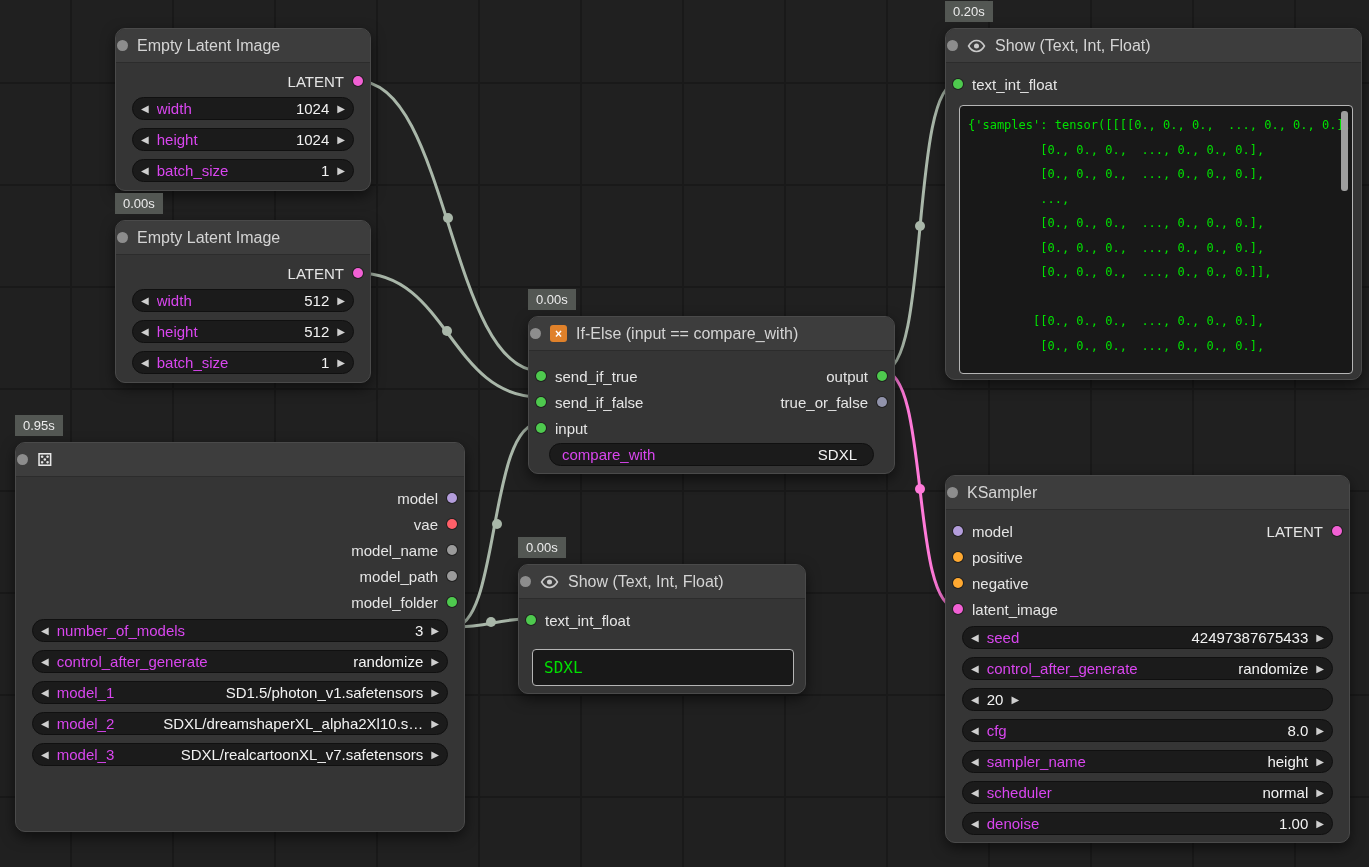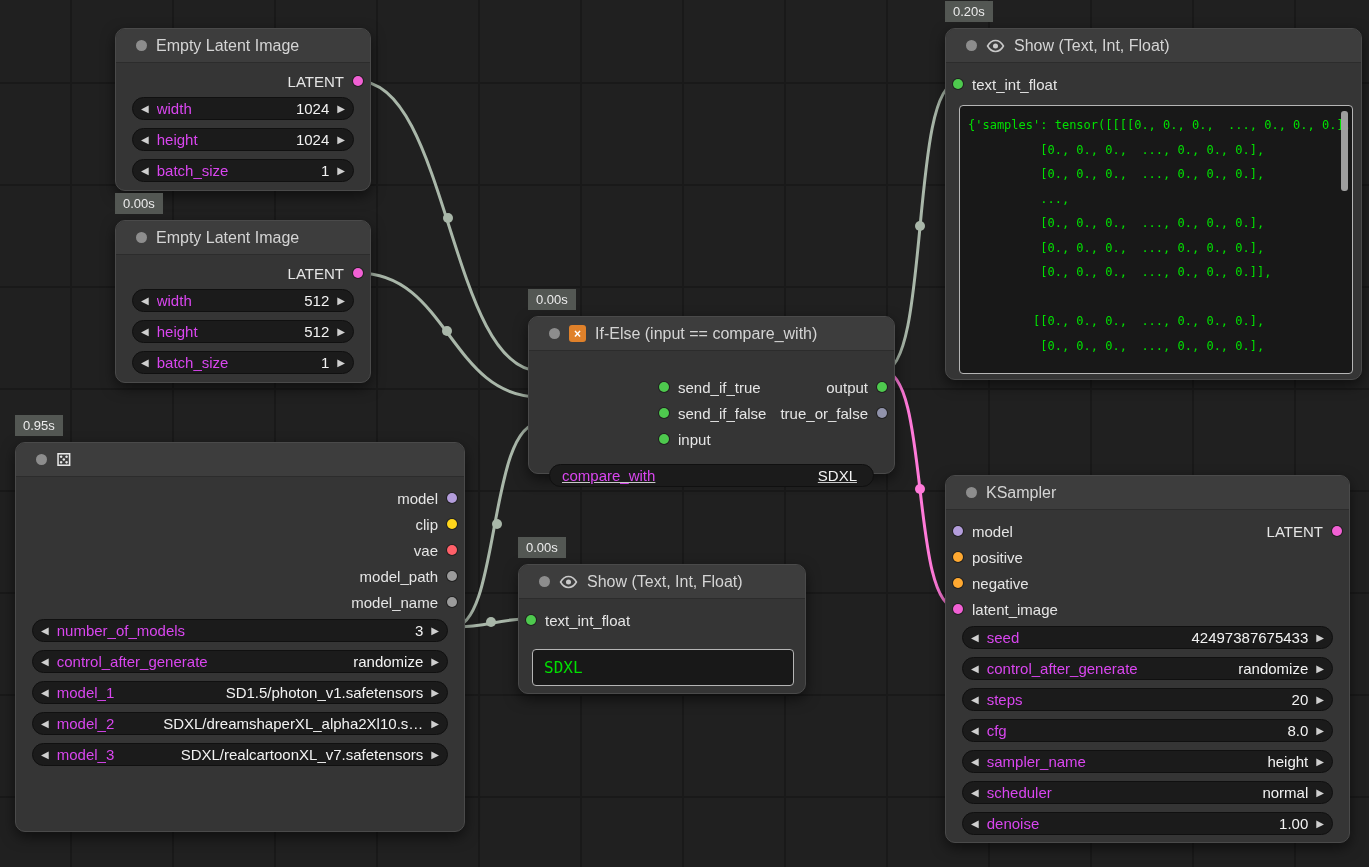--- a/index.html
+++ b/index.html
@@ -10,21 +10,21 @@
       linear-gradient(#191919 2px, transparent 2px),
       linear-gradient(90deg, #191919 2px, transparent 2px);
     background-size:102px 102px; background-position:-32px -20px;
     font-family:"Liberation Sans", sans-serif; }
   #wires { position:absolute; left:0; top:0; z-index:1; }
   #wires path { fill:none; stroke-width:3; stroke-linecap:round; }
   .badge { position:absolute; z-index:3; background:#535753; color:#ececec;
     font-size:13px; line-height:21px; padding:0 8px; border-radius:0; }
   .node { position:absolute; z-index:2; background:#353535; border:1px solid #4a4a4a;
     border-radius:10px; box-shadow:0 5px 14px rgba(0,0,0,.55); color:#c9c9c9; }
-  .node-title { height:34px; display:flex; align-items:center; gap:9px; padding:0 20px;
+  .node-title { height:34px; display:flex; align-items:center; gap:9px; padding:0 1px;
     background:#3d3d3d; border-bottom:1px solid #2c2c2c; border-radius:9px 9px 0 0; }
   .title-text { font-size:16px; color:#d4d4d4; white-space:nowrap; }
   .collapse-dot { width:11px; height:11px; border-radius:50%; background:#8d8d8d; flex:none; }
   .dice { font-size:18px; color:#e8e8e8; line-height:1; flex:none; }
   .shuffle { width:17px; height:17px; border-radius:3px; background:#e0812a; color:#fff;
     font-size:12px; font-weight:bold; display:flex; align-items:center; justify-content:center; flex:none; }
   .eye { flex:none; }
   .slot-row { display:flex; align-items:center; height:26px; padding:0 7px;
     font-size:15px; color:#e5e5e5; }
   .slot-row .dot { margin-right:9px; }
@@ -137,34 +137,34 @@
     <div class="node-title">
       <span class="collapse-dot"></span>
       <span class="dice">⚄</span>
     </div>
     <div style="margin-top:8px;">
       <div class="slot-row out">
         <span>model</span>
         <span class="dot" style="background: rgb(179, 157, 219);"></span>
       </div>
       <div class="slot-row out">
-        <span>clip</span>
-        <span class="dot" style="background: rgb(255, 214, 28);"></span>
-      </div>
-      <div class="slot-row out">
         <span>vae</span>
         <span class="dot" style="background: rgb(255, 96, 105);"></span>
       </div>
       <div class="slot-row out">
+        <span>model_name</span>
+        <span class="dot" style="background: rgb(155, 155, 155);"></span>
+      </div>
+      <div class="slot-row out">
         <span>model_path</span>
         <span class="dot" style="background: rgb(155, 155, 155);"></span>
       </div>
       <div class="slot-row out">
-        <span>model_name</span>
-        <span class="dot" style="background: rgb(155, 155, 155);"></span>
+        <span>model_folder</span>
+        <span class="dot" style="background: rgb(78, 201, 78);"></span>
       </div>
     </div>
     <div class="widgets" style="margin-top:4px;">
       <div class="widget">
         <span class="arrow">◀</span>
         <span class="wlabel">number_of_models</span>
         <span class="wvalue">3</span>
         <span class="arrow">▶</span>
       </div>
       <div class="widget">
@@ -193,21 +193,21 @@
       </div>
     </div>
   </div>
 
   <div class="node" style="left:528px; top:316px; width:367px; height:158px;">
     <div class="node-title">
       <span class="collapse-dot"></span>
       <span class="shuffle">×</span>
       <span class="title-text">If-Else (input == compare_with)</span>
     </div>
-    <div class="cols" style="margin-top:23px;justify-content:flex-end;">
+    <div class="cols" style="margin-top:12px;">
       <div>
         <div class="slot-row">
           <span class="dot" style="background: rgb(78, 201, 78);"></span>
           <span>send_if_true</span>
         </div>
         <div class="slot-row">
           <span class="dot" style="background: rgb(78, 201, 78);"></span>
           <span>send_if_false</span>
         </div>
         <div class="slot-row">
@@ -219,21 +219,21 @@
         <div class="slot-row out">
           <span>output</span>
           <span class="dot" style="background: rgb(78, 201, 78);"></span>
         </div>
         <div class="slot-row out">
           <span>true_or_false</span>
           <span class="dot" style="background: rgb(145, 147, 171);"></span>
         </div>
       </div>
     </div>
-    <div class="widget noarrows" style="margin:12px 20px 0;text-decoration:underline;">
+    <div class="widget noarrows" style="margin:2px 20px 0;">
       <span class="wlabel">compare_with</span>
       <span class="wvalue">SDXL</span>
     </div>
   </div>
 
   <div class="node" style="left:518px; top:564px; width:288px; height:130px;">
     <div class="node-title">
       <span class="collapse-dot"></span>
       <svg class="eye" width="19" height="14" viewBox="0 0 24 16">
         <path d="M12 1 C6 1 2 8 2 8 C2 8 6 15 12 15 C18 15 22 8 22 8 C22 8 18 1 12 1 Z" fill="none" stroke="#c9c9c9" stroke-width="2"></path>
@@ -313,21 +313,20 @@
         <span class="arrow">▶</span>
       </div>
       <div class="widget">
         <span class="arrow">◀</span>
         <span class="wlabel">control_after_generate</span>
         <span class="wvalue">randomize</span>
         <span class="arrow">▶</span>
       </div>
       <div class="widget">
         <span class="arrow">◀</span>
-        <span class="wlabel">steps</span>
         <span class="wvalue">20</span>
         <span class="arrow">▶</span>
       </div>
       <div class="widget">
         <span class="arrow">◀</span>
         <span class="wlabel">cfg</span>
         <span class="wvalue">8.0</span>
         <span class="arrow">▶</span>
       </div>
       <div class="widget">

